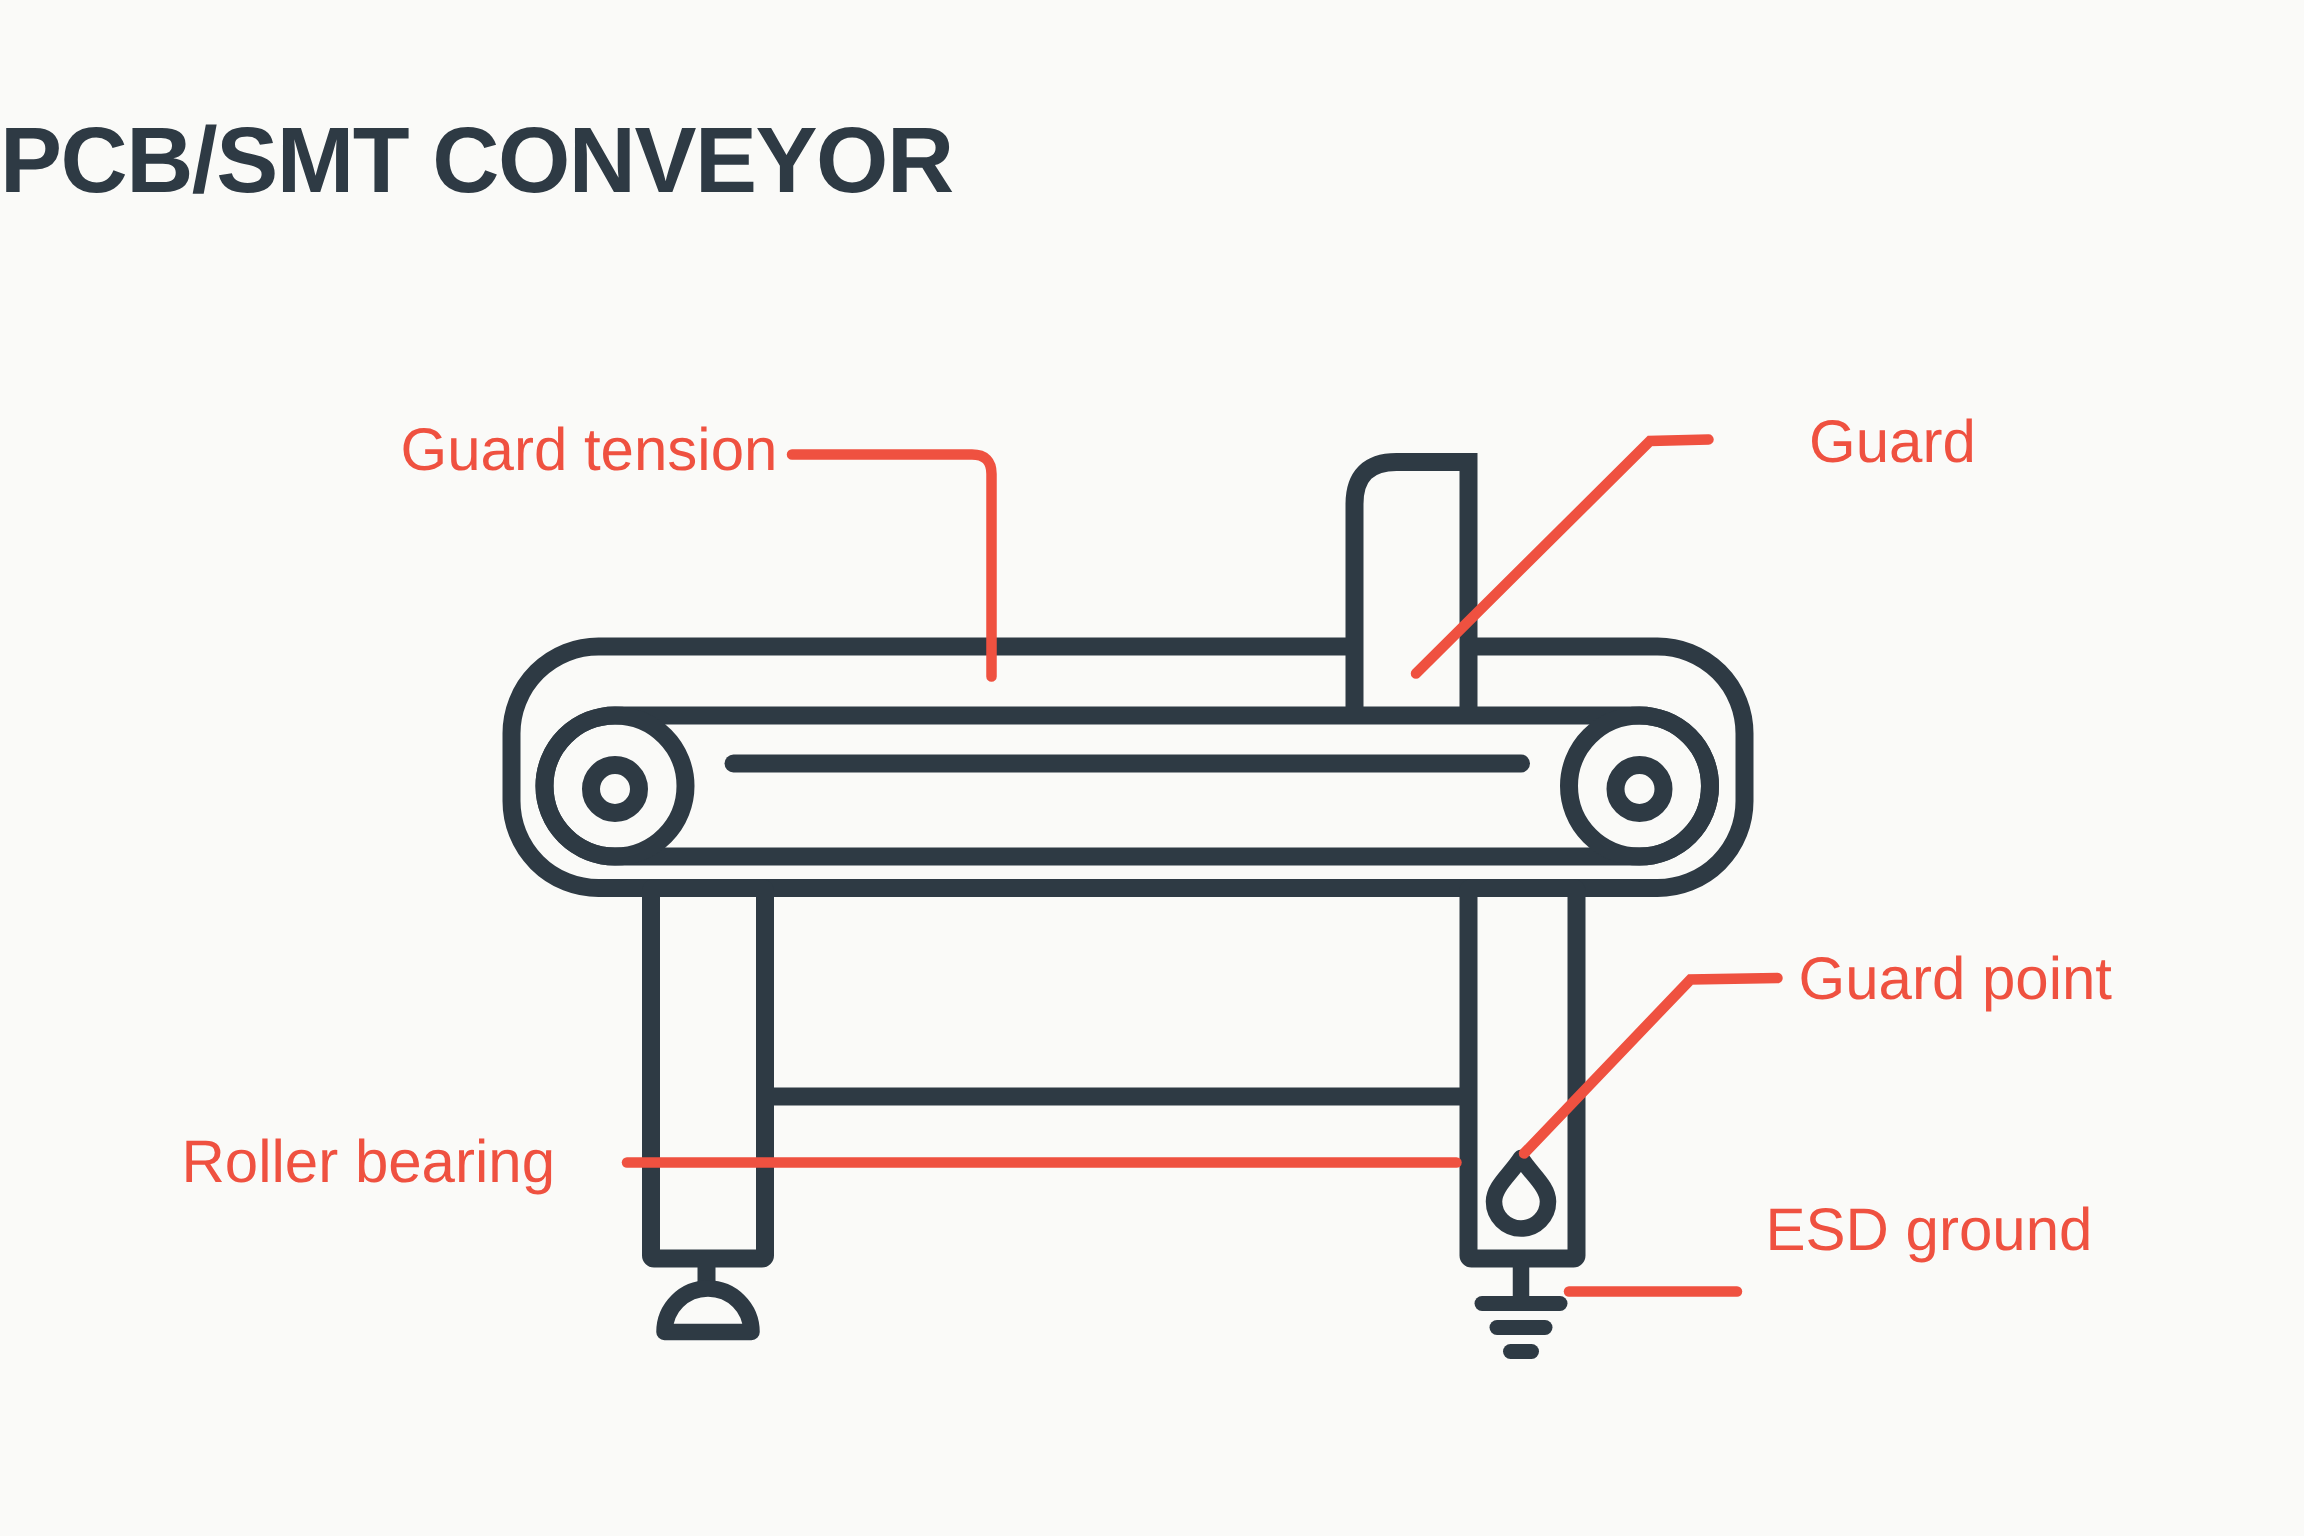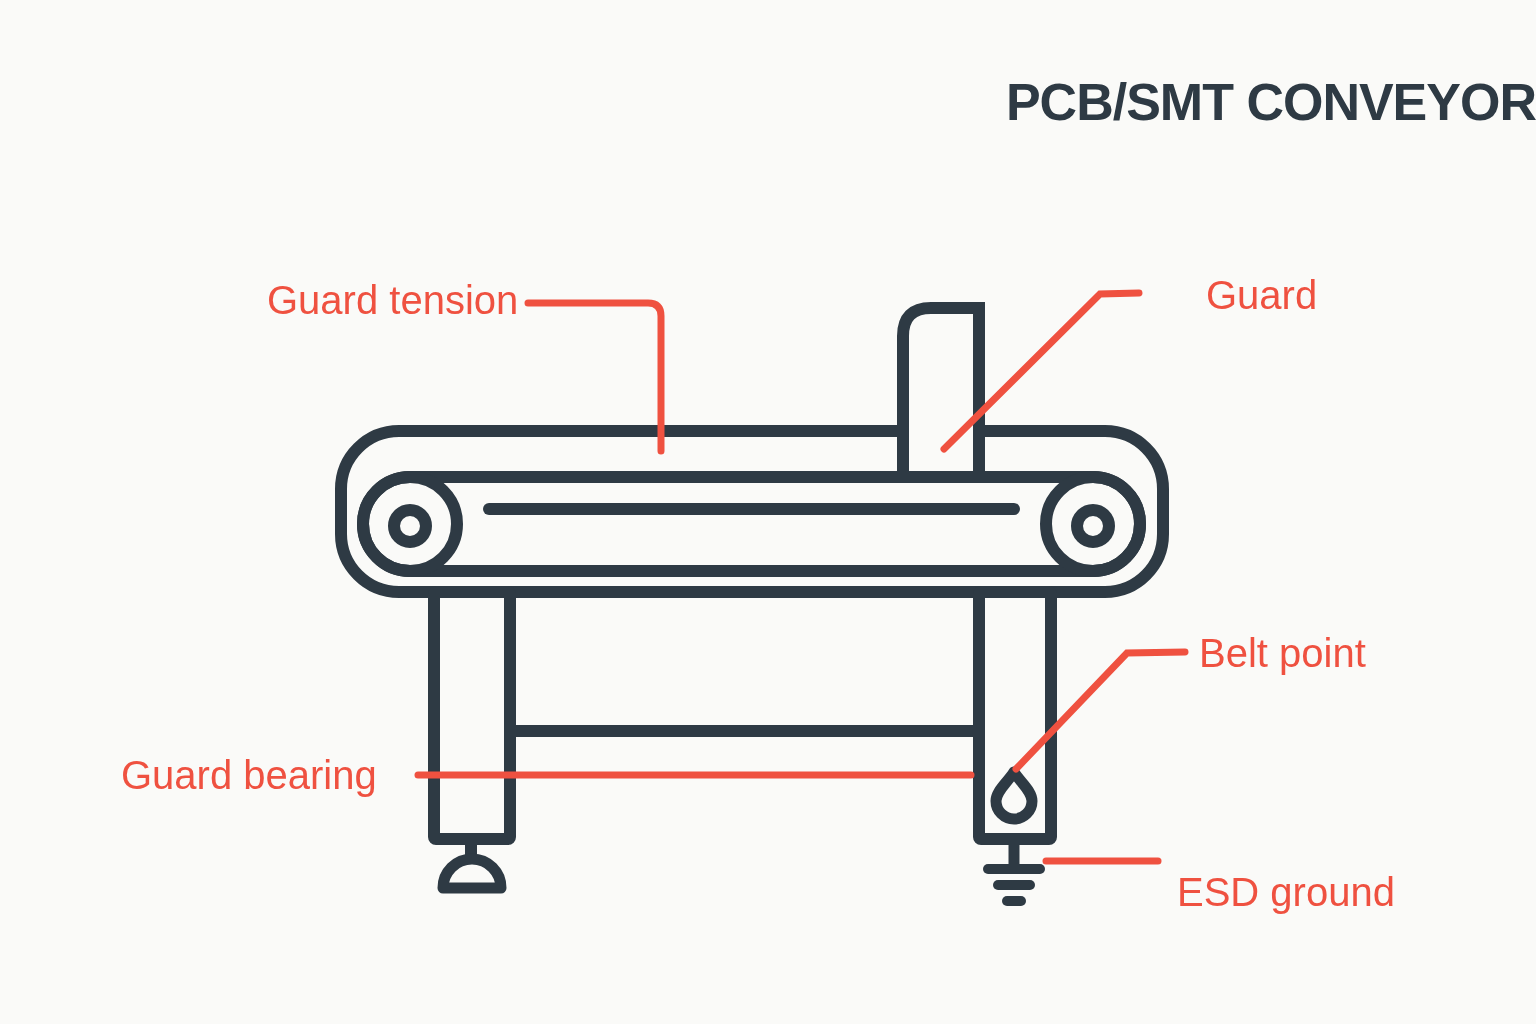--- a/index.html
+++ b/index.html
@@ -21,22 +21,22 @@
     background:var(--background);
   }
   .stage svg{
     position:absolute;
     left:0; top:0;
   }
   .page-title{
     position:absolute;
     left:0; right:0;
     top:74px;
-    text-align:right;
-    font-size:52px;
+    text-align:left;
+    font-size:62px;
     font-weight:700;
     letter-spacing:-1px;
     line-height:1.1;
     color:var(--ink);
   }
   .callout{
     position:absolute;
     font-size:40px;
     font-weight:400;
     color:var(--accent);
@@ -106,19 +106,19 @@
     <path class="accent" stroke-width="7" stroke-linecap="round" d="M 1016 769 L 1127 653 L 1185 652"></path>
     <path class="accent" stroke-width="7" stroke-linecap="round" d="M 1046 861 L 1158 861"></path>
   </svg>
 
   <h1 class="page-title">PCB/SMT CONVEYOR</h1>
 
   <div class="callout" style="left:267px;top:300px">Guard tension</div>
 
   <div class="callout" style="left:1206px;top:295px">Guard</div>
 
-  <div class="callout" style="left:1199px;top:653px">Belt point</div>
+  <div class="callout" style="left:1199px;top:653px">Guard point</div>
 
-  <div class="callout" style="left:121px;top:775px">Guard bearing</div>
+  <div class="callout" style="left:121px;top:775px">Roller bearing</div>
 
-  <div class="callout" style="left:1177px;top:892px">ESD ground</div>
+  <div class="callout" style="left:1177px;top:820px">ESD ground</div>
 
 </div>
 
 </body></html>

